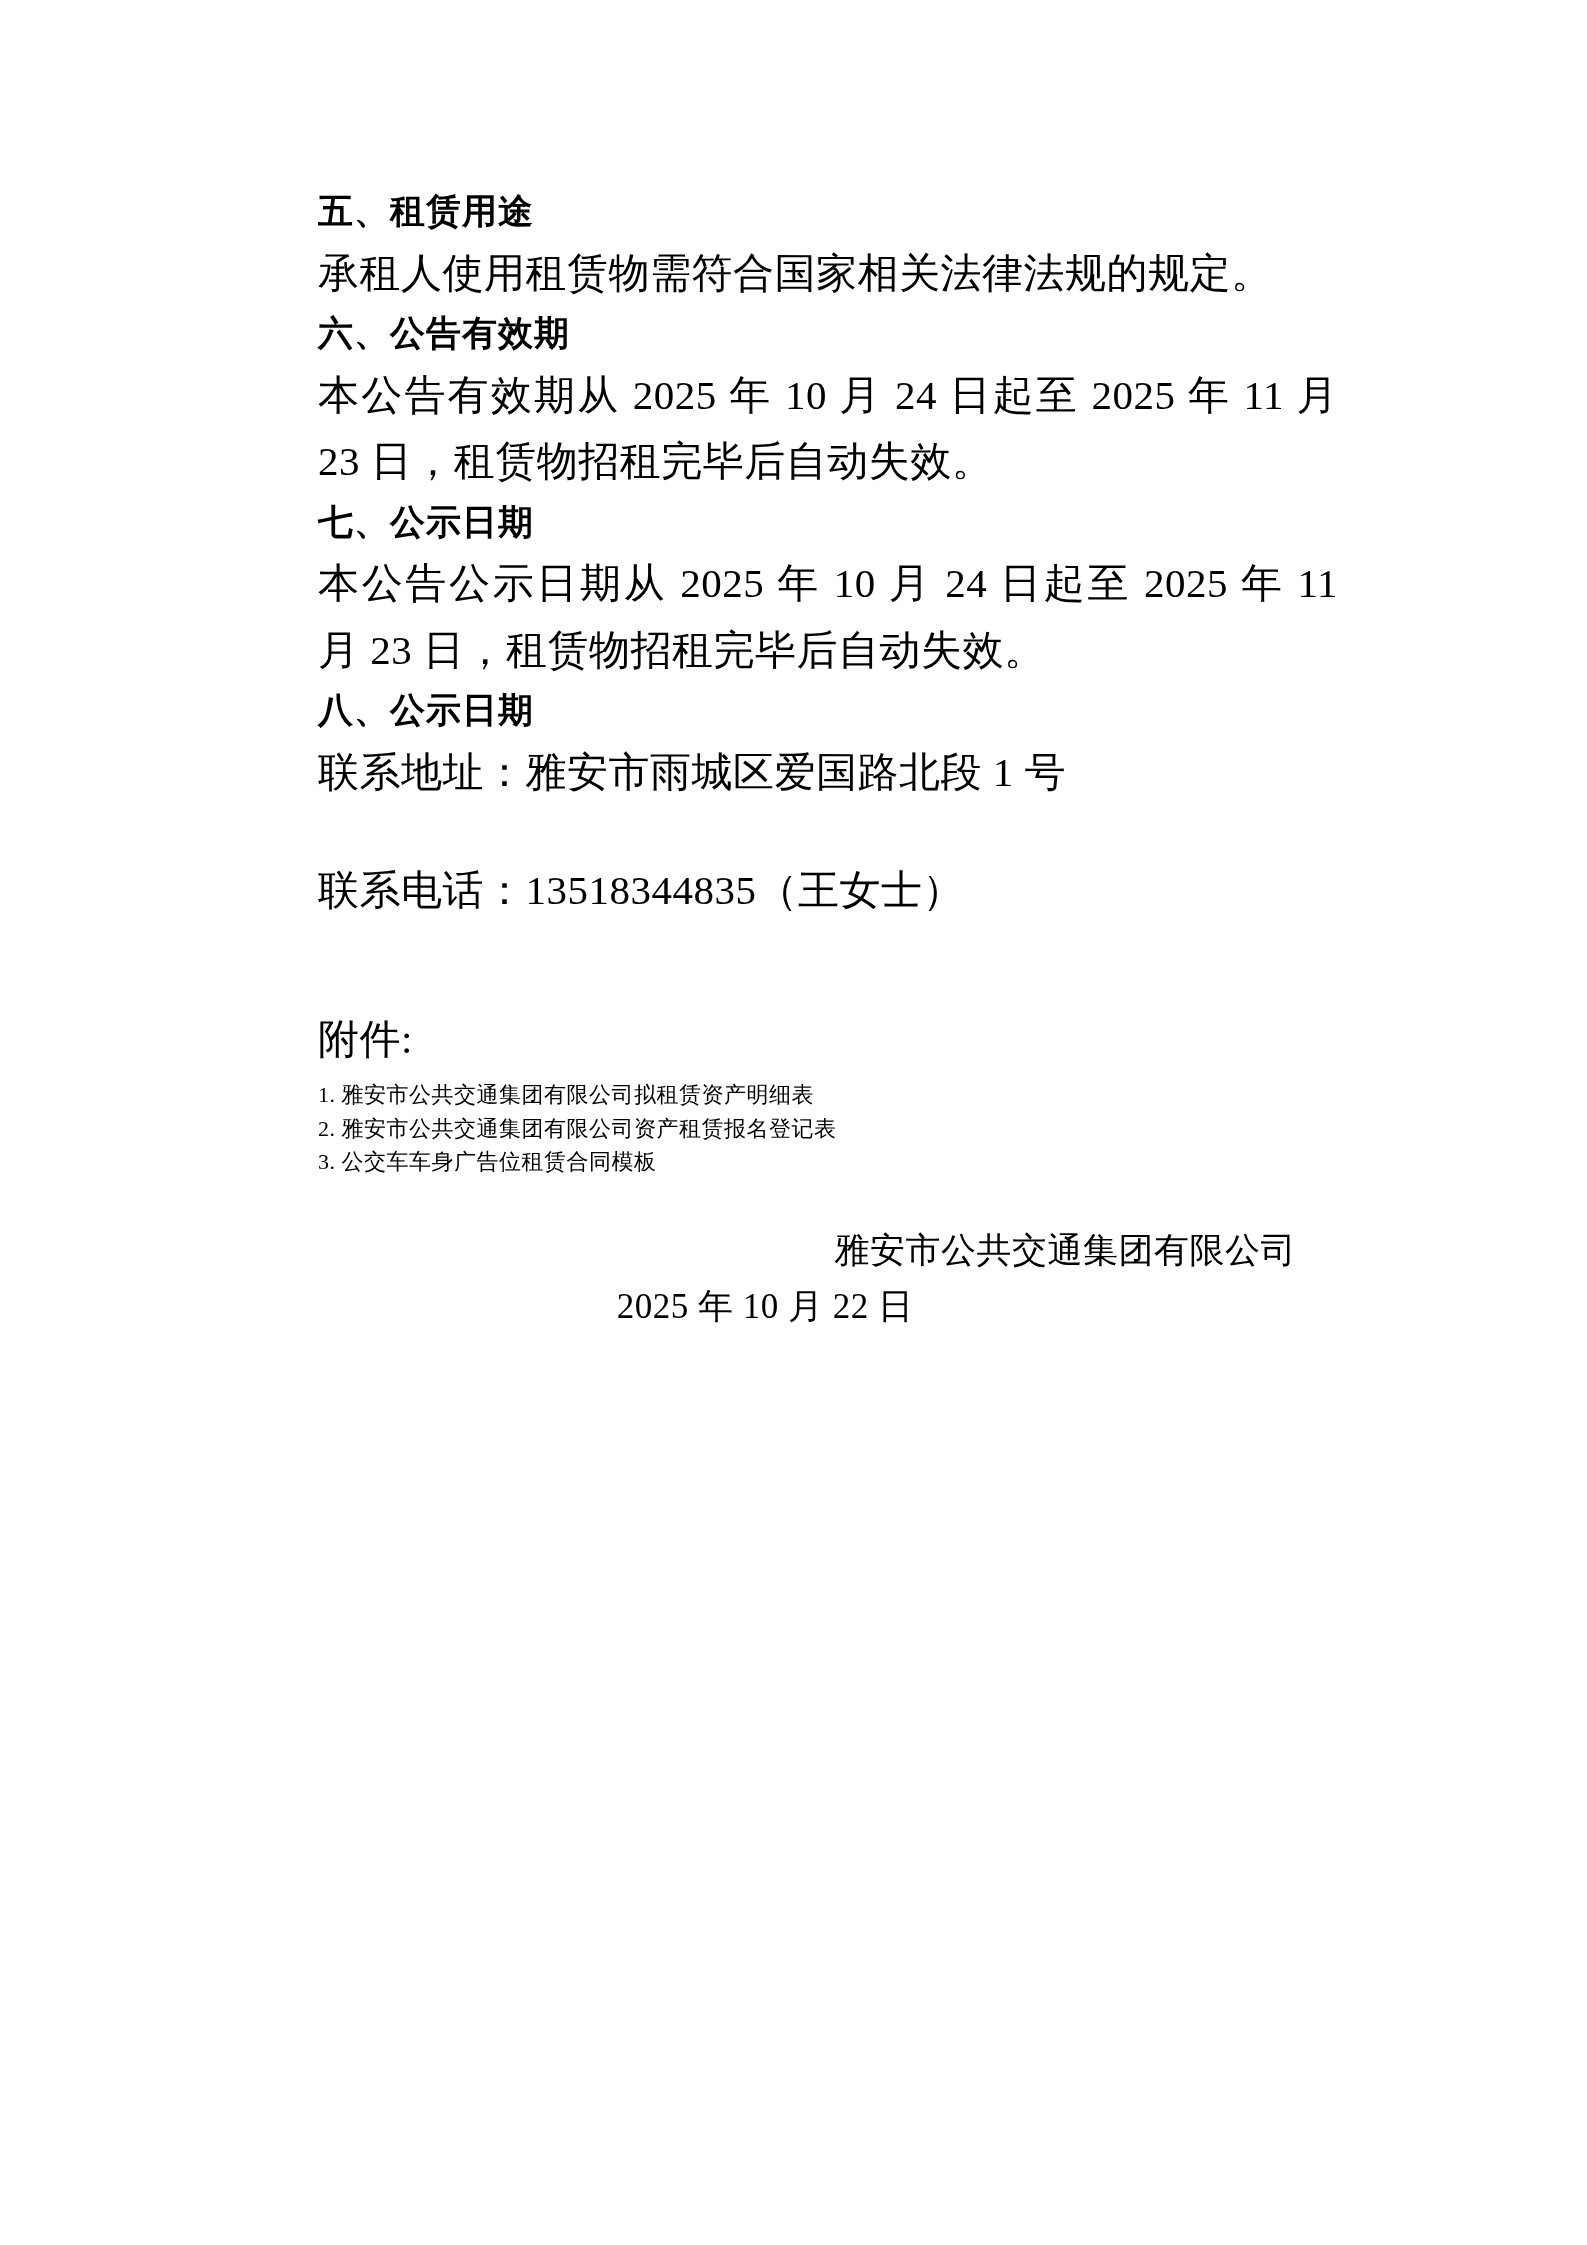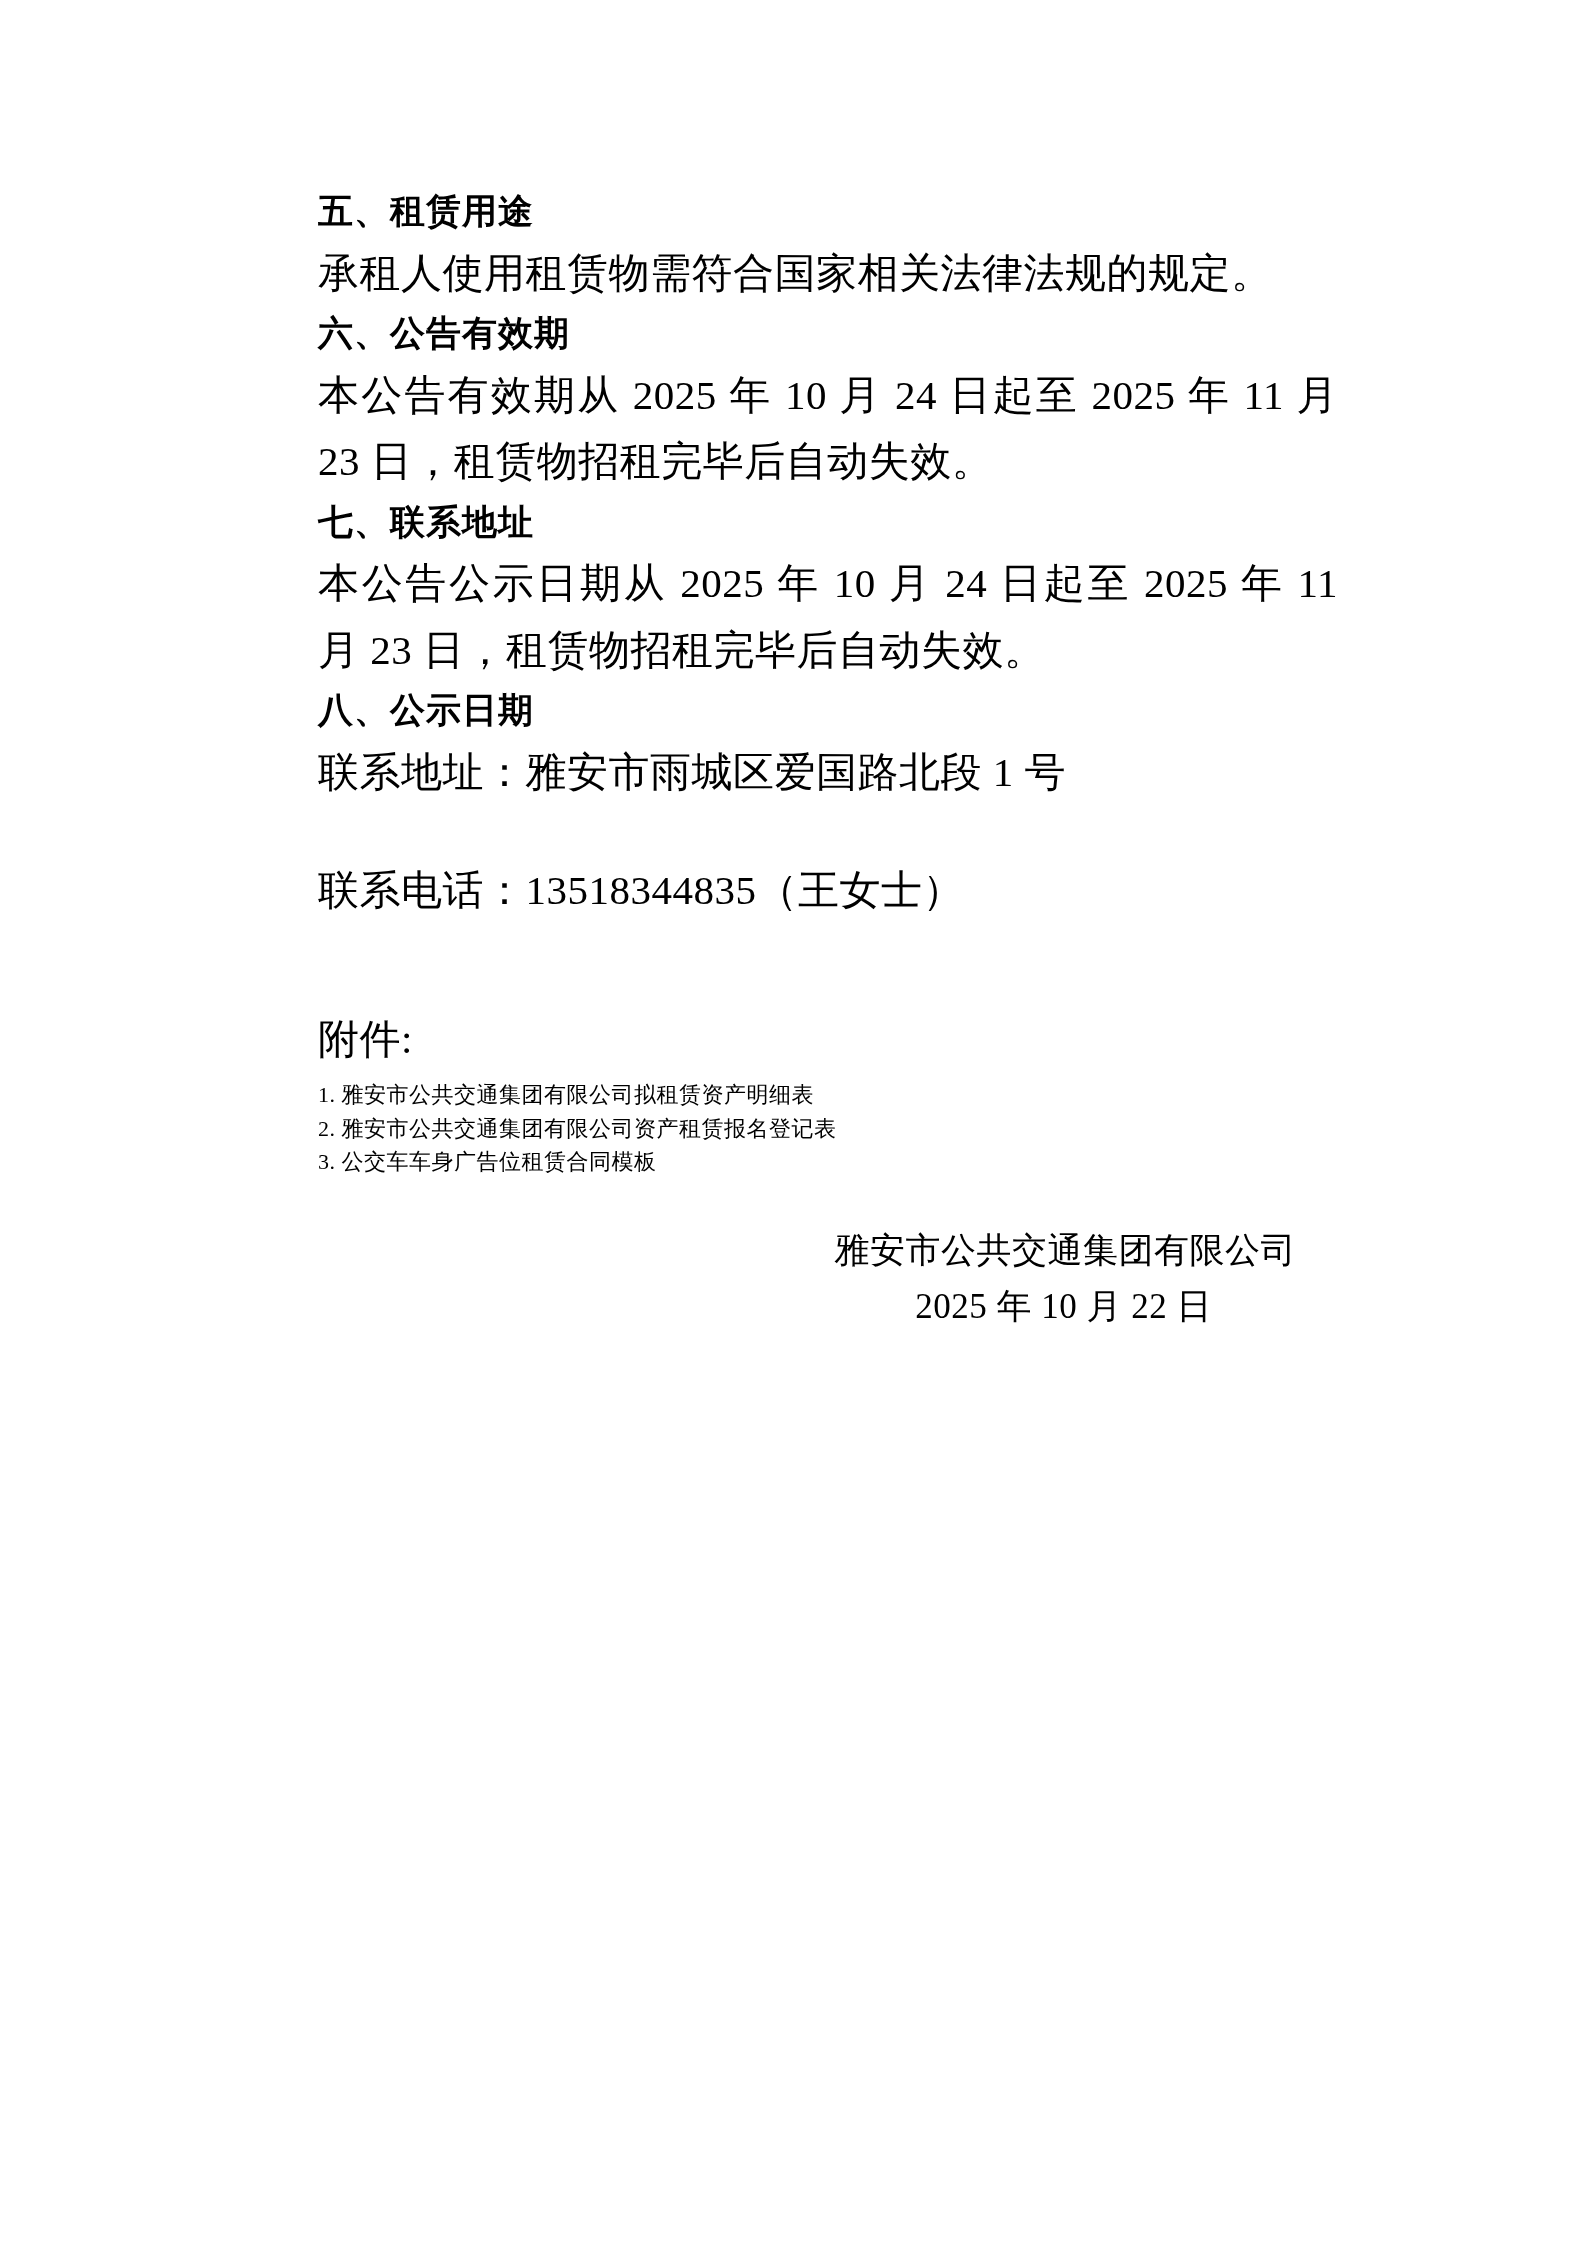--- a/index.html
+++ b/index.html
@@ -58,35 +58,36 @@
     padding-right: 42px;
   }
   .signature p {
     font-size: 35px;
     line-height: 1.6;
     margin: 0;
     letter-spacing: 0.5px;
   }
   .signature p.date {
     padding-right: 84px;
+    text-align: center;
   }
 </style>
 </head>
 <body>
 
 <div class="page">
   <div class="doc-body">
 
     <h2 class="section-heading">五、租赁用途</h2>
     <p class="para">承租人使用租赁物需符合国家相关法律法规的规定。</p>
 
     <h2 class="section-heading">六、公告有效期</h2>
     <p class="para">本公告有效期从 2025 年 10 月 24 日起至 2025 年 11 月 23 日，租赁物招租完毕后自动失效。</p>
 
-    <h2 class="section-heading">七、联系地址</h2>
+    <h2 class="section-heading">七、公示日期</h2>
     <p class="para">本公告公示日期从 2025 年 10 月 24 日起至 2025 年 11 月 23 日，租赁物招租完毕后自动失效。</p>
 
     <h2 class="section-heading">八、公示日期</h2>
     <p class="para">联系地址：雅安市雨城区爱国路北段 1 号</p>
     <div class="gap-md"></div>
     <p class="para">联系电话：13518344835（王女士）</p>
 
     <div class="gap-lg"></div>
 
     <p class="para">附件:</p>

